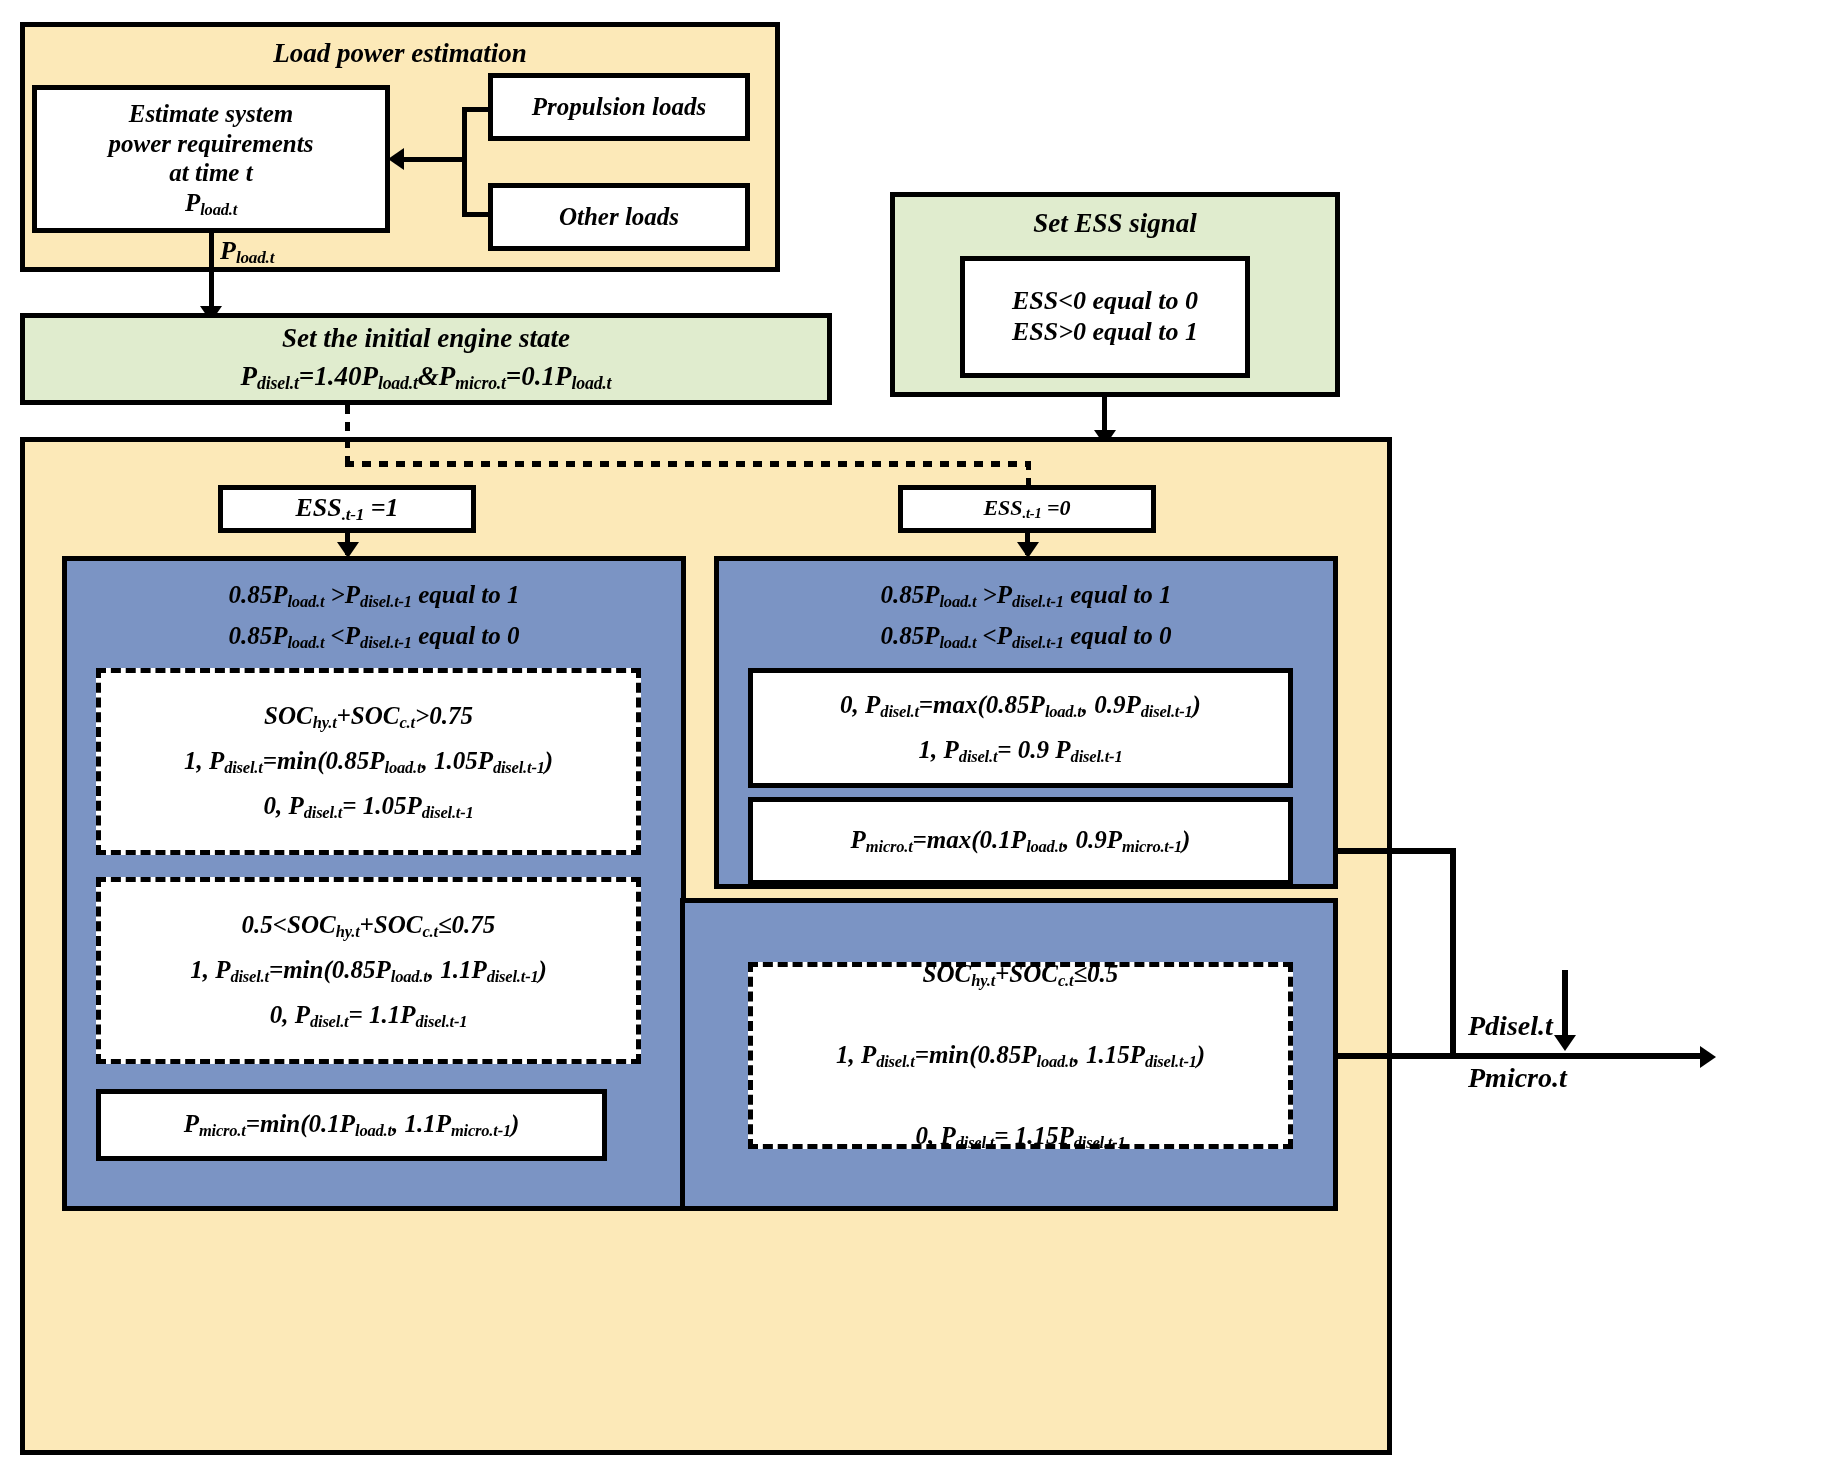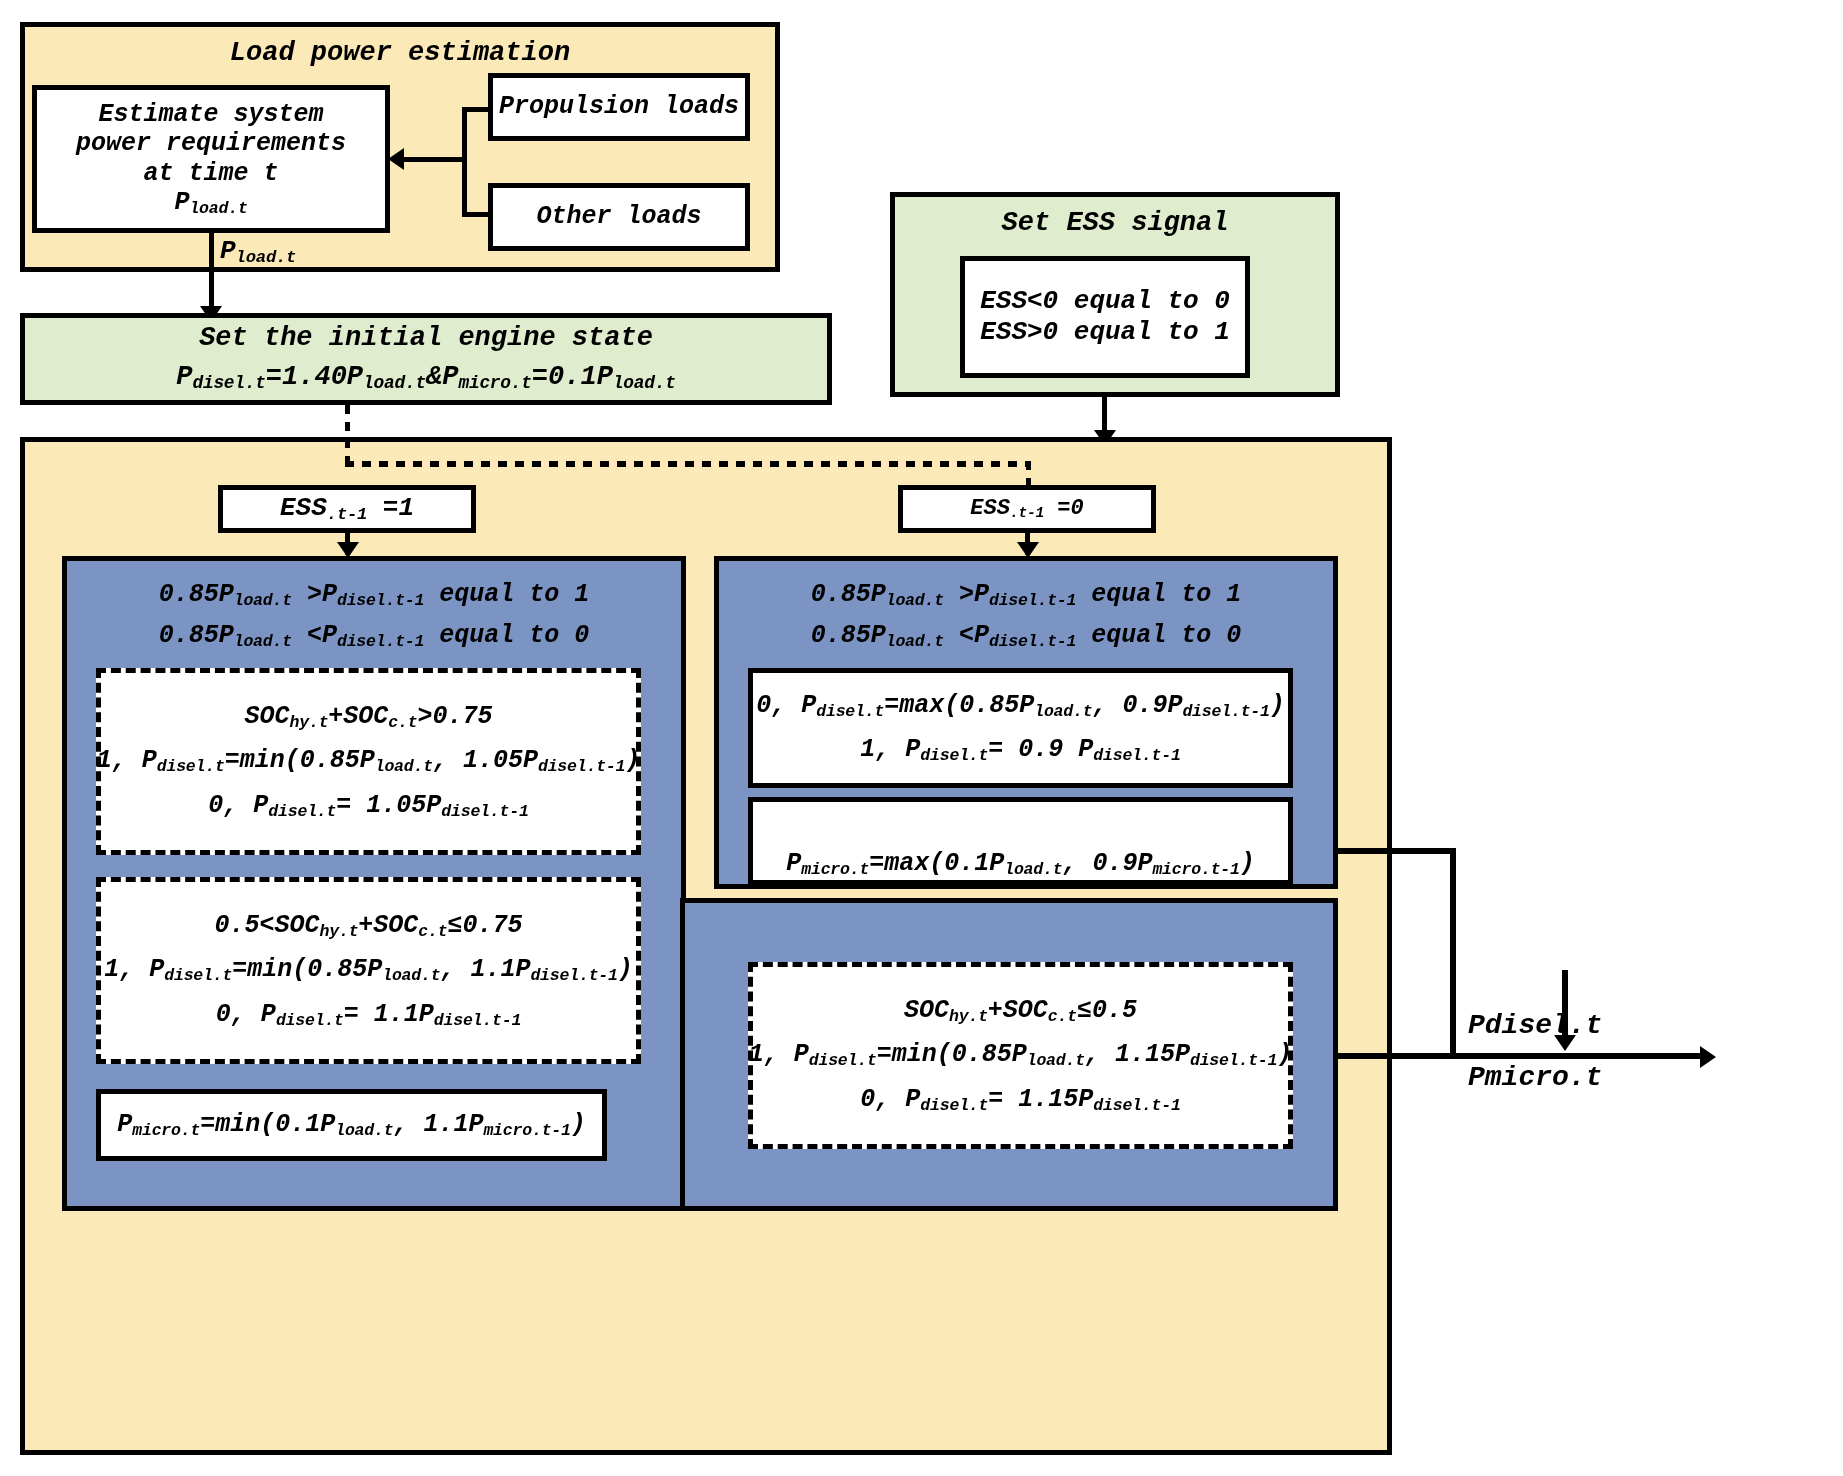--- a/index.html
+++ b/index.html
@@ -9,21 +9,20 @@
   }
   body {
     font-family: "Liberation Serif", "DejaVu Serif", serif;
   }
   #canvas {
     position: relative;
     width: 1843px;
     height: 1476px;
     background: #ffffff;
     overflow: hidden;
-    font-family: Liberation Mono, monospace;
   }
   .box {
     position: absolute;
     box-sizing: border-box;
     display: flex;
     flex-direction: column;
     align-items: center;
     justify-content: center;
   }
   .grp-yellow {
@@ -239,29 +238,29 @@
 
   <div class="box wbox" style="left:748px; top:668px; width:545px; height:120px;">
     <div class="eq" style="font-size:25px;text-align:center;">
       0, P<sub>disel.t</sub>=max(0.85P<sub>load.t</sub>, 0.9P<sub>disel.t-1</sub>)
     </div>
     <div class="eq" style="font-size:25px; margin-top:12px;">
       1, P<sub>disel.t</sub>= 0.9 P<sub>disel.t-1</sub>
     </div>
   </div>
 
-  <div class="box wbox" style="left:748px; top:797px; width:545px; height:88px;justify-content:flex-end;">
+  <div class="box wbox" style="left:748px; top:797px; width:545px; height:88px;">
     <div class="eq" style="font-size:25px;">
       P<sub>micro.t</sub>=max(0.1P<sub>load.t</sub>, 0.9P<sub>micro.t-1</sub>)
     </div>
   </div>
 
   <div class="box grp-blue" style="left:680px; top:898px; width:658px; height:313px;"></div>
 
-  <div class="box dbox" style="left:748px; top:962px; width:545px; height:187px;">
+  <div class="box dbox" style="left:748px; top:962px; width:545px; height:187px;gap:36px;">
     <div class="eq" style="font-size:25px;">
       SOC<sub>hy.t</sub>+SOC<sub>c.t</sub>≤0.5
     </div>
     <div class="eq" style="font-size:25px; margin-top:12px;">
       1, P<sub>disel.t</sub>=min(0.85P<sub>load.t</sub>, 1.15P<sub>disel.t-1</sub>)
     </div>
     <div class="eq" style="font-size:25px; margin-top:12px;">
       0, P<sub>disel.t</sub>= 1.15P<sub>disel.t-1</sub>
     </div>
   </div>

